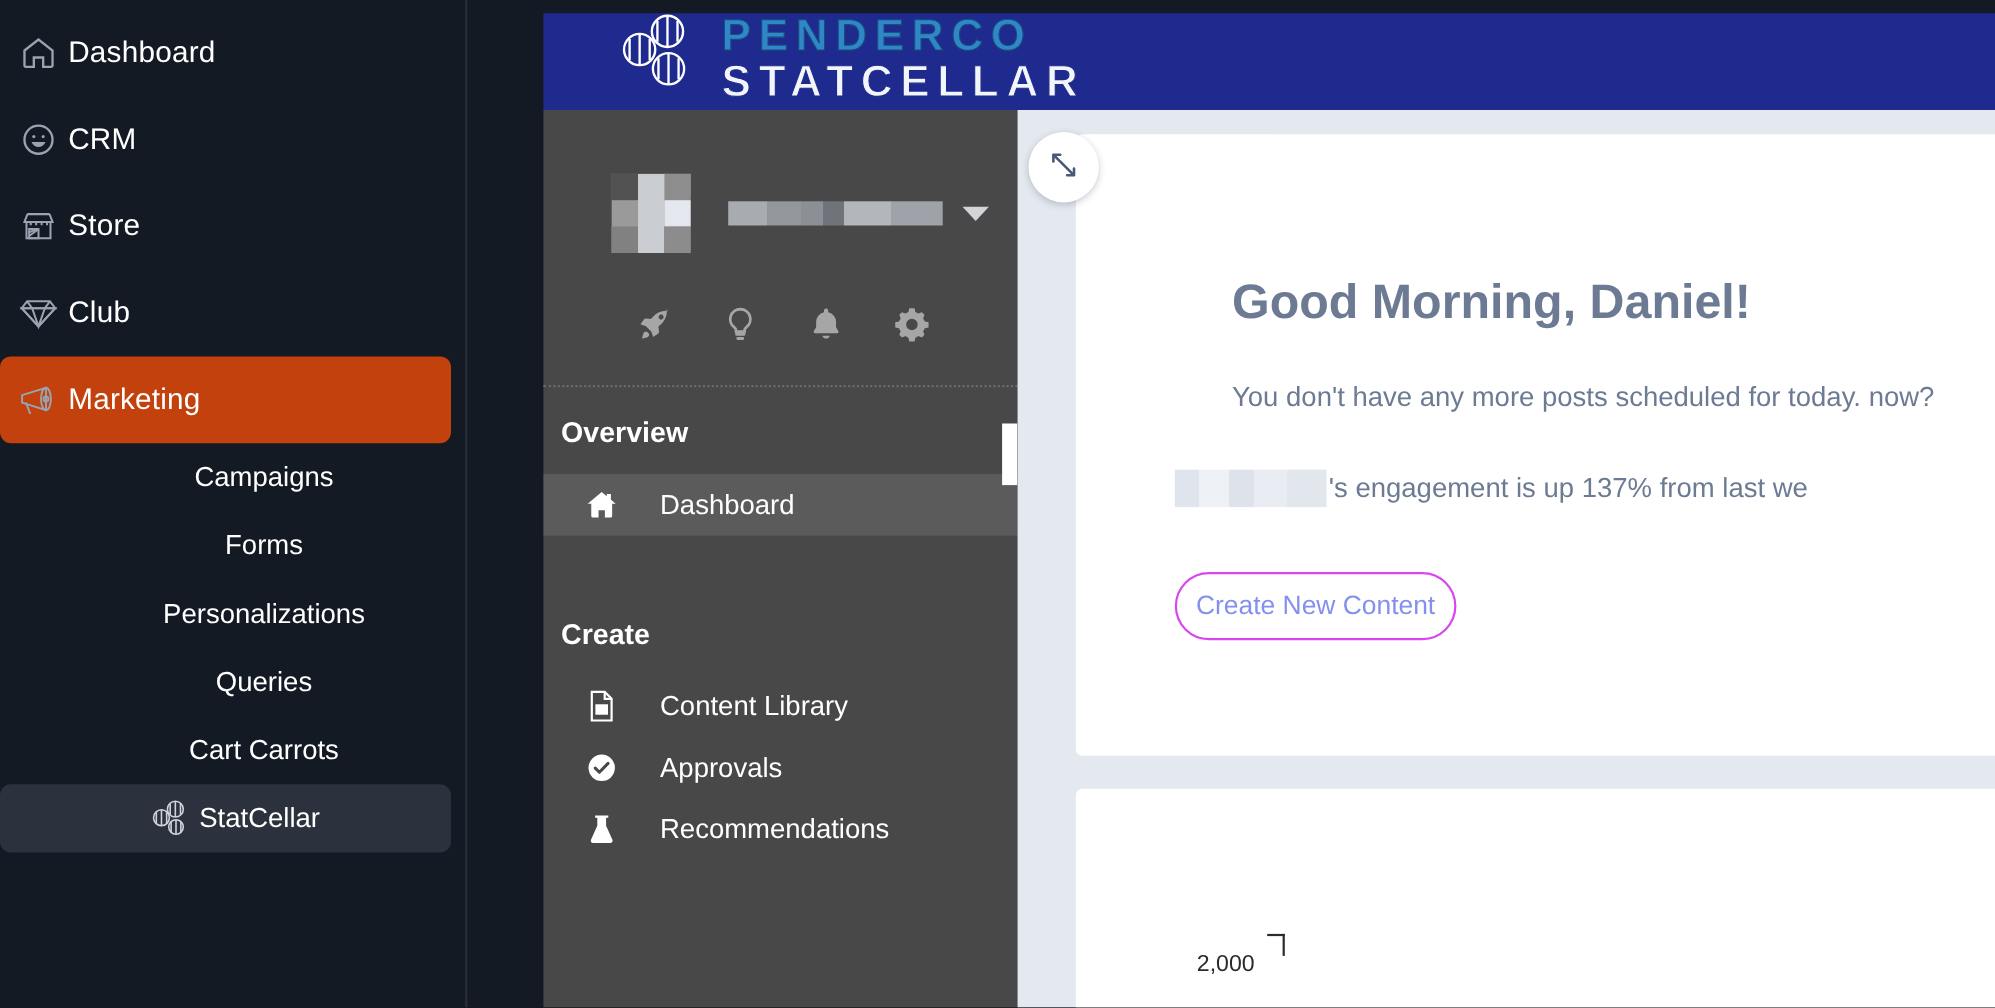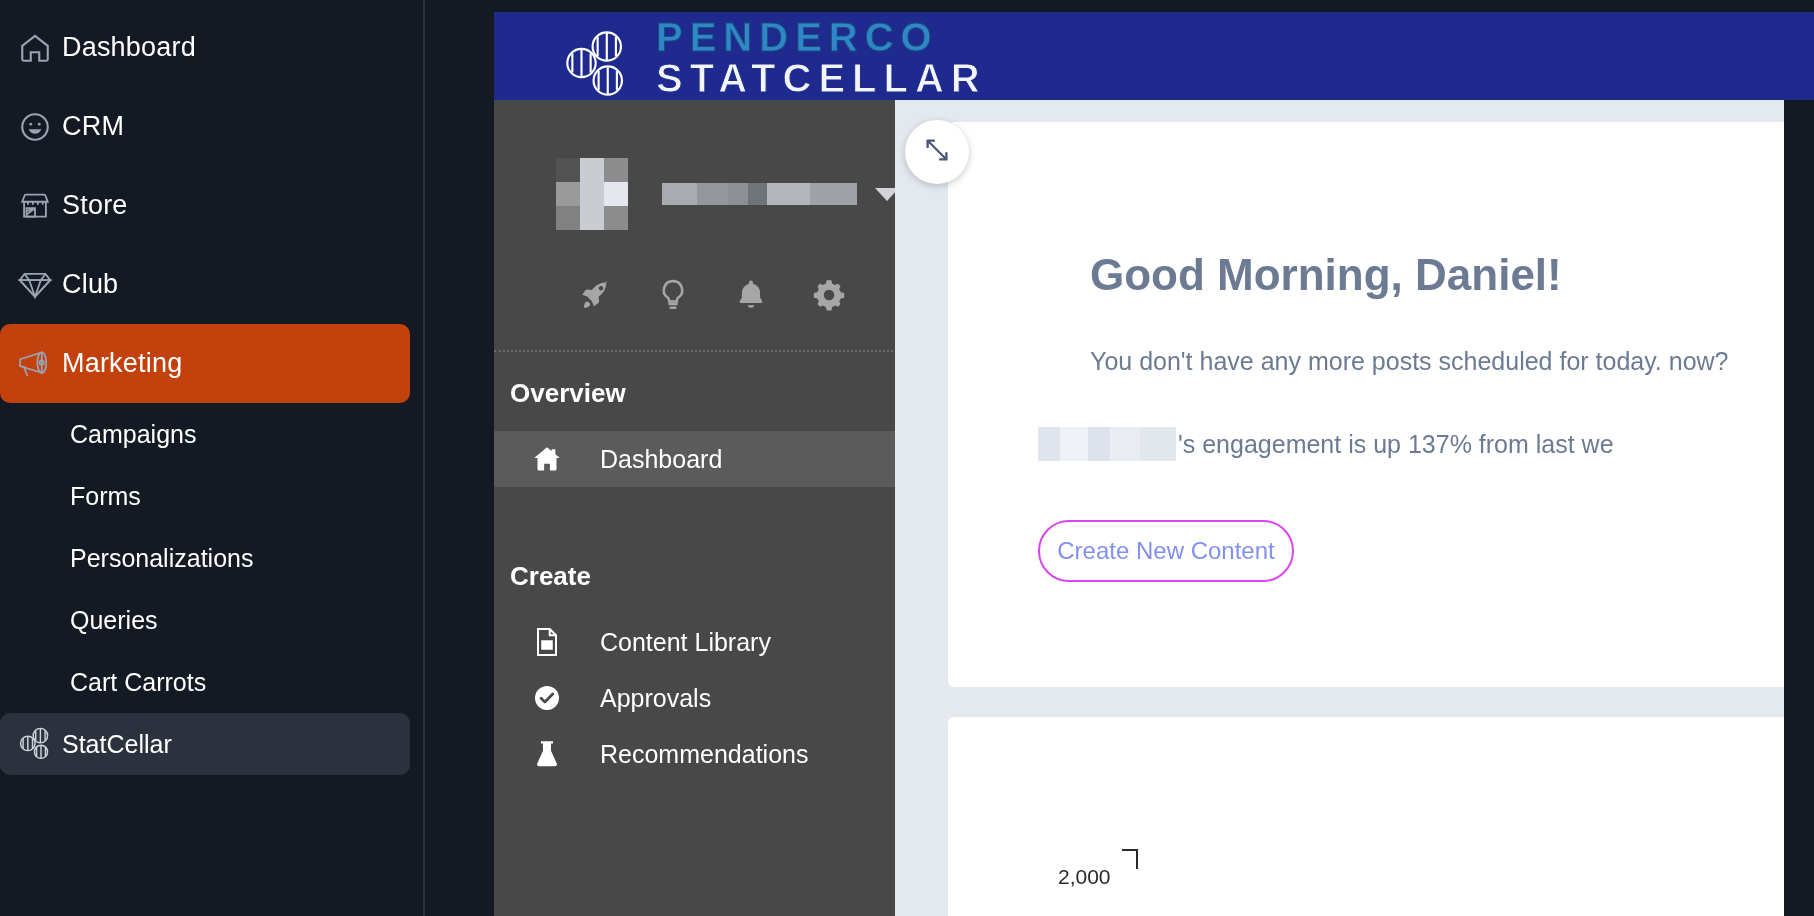--- a/index.html
+++ b/index.html
@@ -36,20 +36,21 @@
   .pnav-label {
     font-size: 27px; color: #ffffff; letter-spacing: .2px;
     white-space: nowrap;
   }
   .psub-item {
     display: flex; align-items: center;
     height: 62px;
     padding-left: 70px;
     border-radius: 10px;
     margin-right: 14px;
+    justify-content: center;
   }
   .psub-item.active { background: #2c323d; padding-left: 8px; }
   .psub-label { font-size: 25px; color: #ffffff; white-space: nowrap; }
   .psub-icon {
     width: 54px; min-width: 54px;
     display: flex; align-items: center; justify-content: center;
   }
   .sidebar-edge {
     position: absolute; left: 423px; top: 0; width: 2px; height: 916px;
     background: #2b313c;
@@ -57,21 +58,21 @@
   .gap-strip {
     position: absolute; left: 425px; top: 0; width: 69px; height: 916px;
     background: #141a24;
   }
 
   
   .brand-header {
     position: absolute; left: 494px; top: 12px;
     width: 1320px; height: 88px;
     background: #1f2a8e;
-    display: flex; align-items: flex-end;
+    display: flex; align-items: flex-start;
   }
   .brand-logo-mark {
     margin-left: 66px; width: 78px; height: 70px; position: relative;
   }
   .brand-wordmark { margin-left: 18px; }
   .brand-line1 {
     font-size: 40px; letter-spacing: 7px; font-weight: bold;
     color: #2f87c9; line-height: 1.04;
     -webkit-text-stroke: 1px #1a4d78;
   }
@@ -145,21 +146,21 @@
     color: #ffffff;
   }
   .sn-item-label { font-size: 25px; color: #ffffff; white-space: nowrap; }
   .sn-scrollbar {
     position: absolute; right: 0; top: 285px;
     width: 14px; height: 56px; background: #ffffff;
   }
 
   
   .main-area {
-    position: absolute; left: 895px; top: 100px;
+    position: absolute; left: 925px; top: 100px;
     width: 889px; height: 816px;
     background: #e4e8ef;
     overflow: hidden;
   }
   .card {
     position: absolute; left: 53px;
     background: #ffffff; border-radius: 6px;
   }
   .card-greeting { top: 22px; width: 860px; height: 565px; }
   .card-chart    { top: 617px; width: 860px; height: 260px; }

